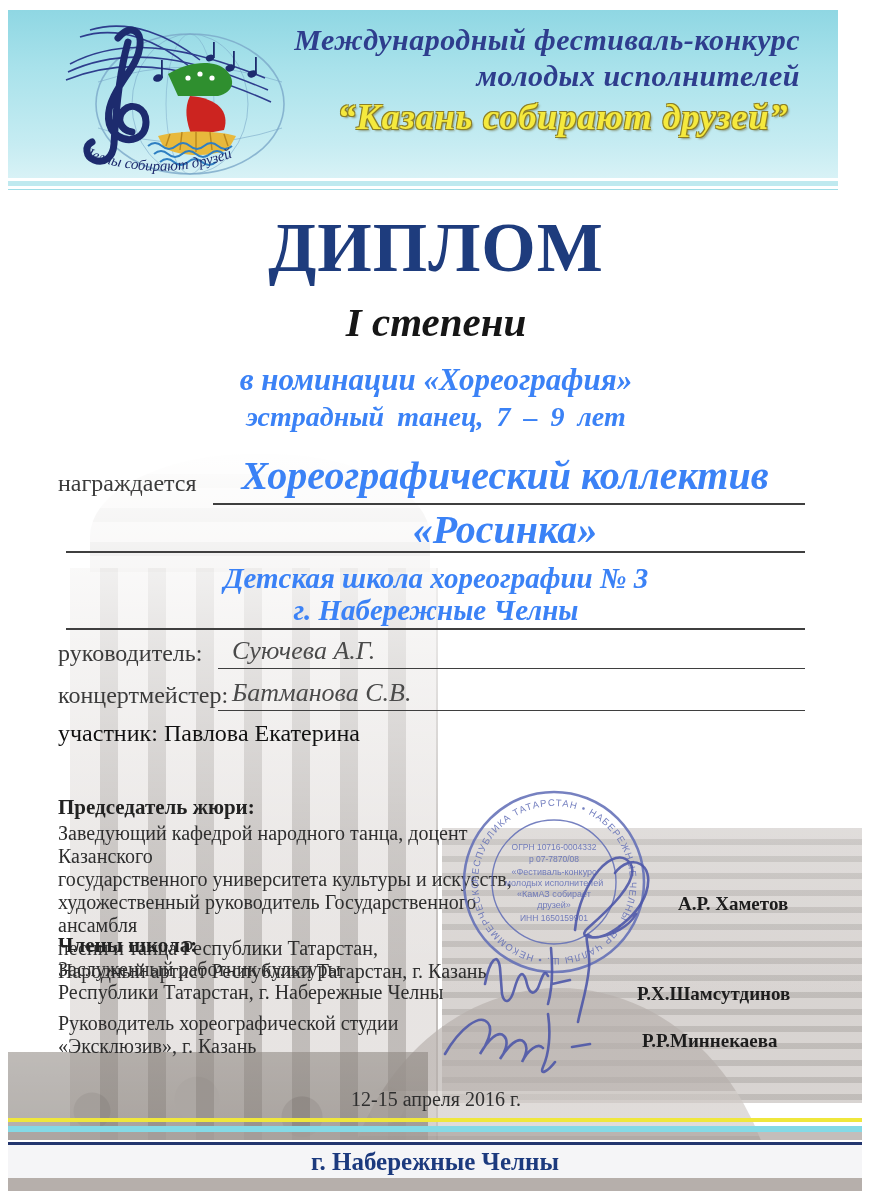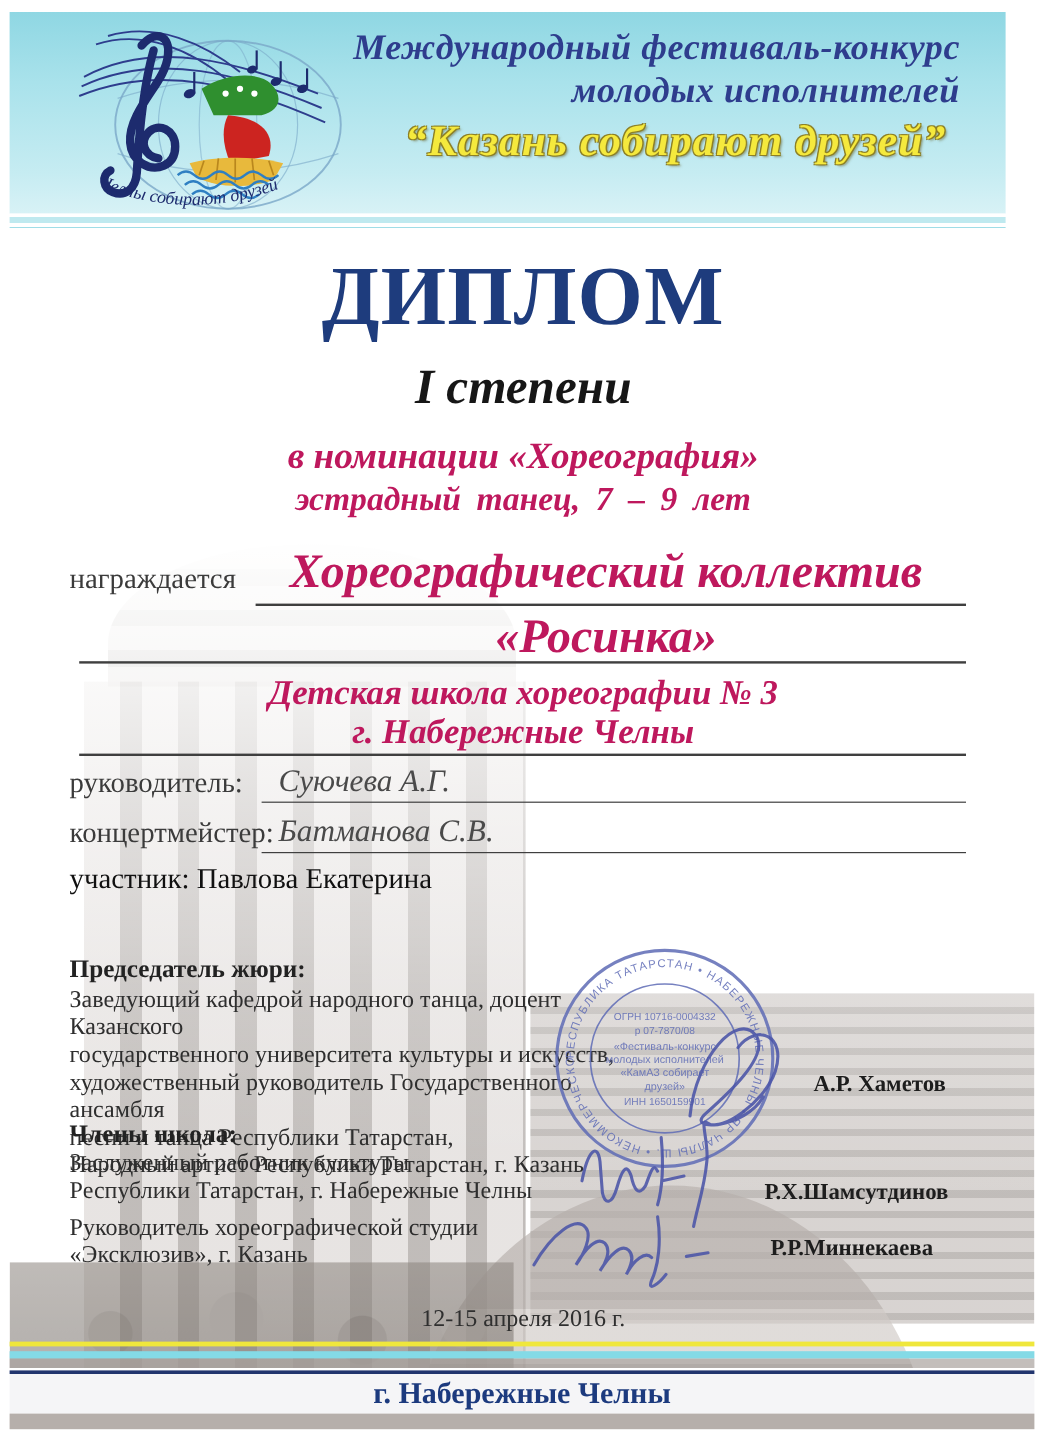--- a/index.html
+++ b/index.html
@@ -38,21 +38,21 @@
   .photo-fade{position:absolute;inset:0;
         background:linear-gradient(180deg,#ffffff 0%,rgba(255,255,255,.85) 14%,rgba(255,255,255,.55) 32%,rgba(255,255,255,.18) 58%,rgba(255,255,255,0) 80%);}
   .strip-yellow{position:absolute;left:8px;right:10px;top:1118px;height:4px;background:#efe73c;}
   .strip-cyan{position:absolute;left:8px;right:10px;top:1126px;height:6px;background:#84dae6;}
   .strip-grey{position:absolute;left:8px;right:10px;top:1132px;height:8px;background:#aaa39e;opacity:.7;}
   .strip-navy{position:absolute;left:8px;right:10px;top:1142px;height:3px;background:#22356e;}
   .city-band{position:absolute;left:8px;right:10px;top:1145px;height:33px;background:#f5f5f7;
         text-align:center;font-weight:bold;font-size:25px;line-height:33px;color:#1c3a7e;}
   .bottom-grey{position:absolute;left:8px;right:10px;top:1178px;height:13px;background:#b6afab;}
   
-  .t{position:absolute;color:#be185d;}
+  .t{position:absolute;color:#3b82f6;}
   .center{left:70px;right:70px;text-align:center;}
   .diploma{top:208px;font-size:70px;font-weight:bold;color:#1e3c7d;letter-spacing:1px;}
   .degree{top:298px;font-size:41px;font-weight:bold;font-style:italic;color:#161616;}
   .nomination{top:362px;font-size:31px;font-weight:bold;font-style:italic;}
   .category{top:401px;font-size:28px;font-weight:bold;font-style:italic;word-spacing:6px;}
   .label{font-size:24px;color:#3b3b3b;}
   .awarded{top:470px;left:58px;}
   .recip1{top:452px;left:205px;right:67px;text-align:center;font-size:40px;font-weight:bold;font-style:italic;}
   .recip2{top:506px;left:205px;right:67px;text-align:center;font-size:40px;font-weight:bold;font-style:italic;}
   .school1{top:562px;font-size:29px;font-weight:bold;font-style:italic;}

